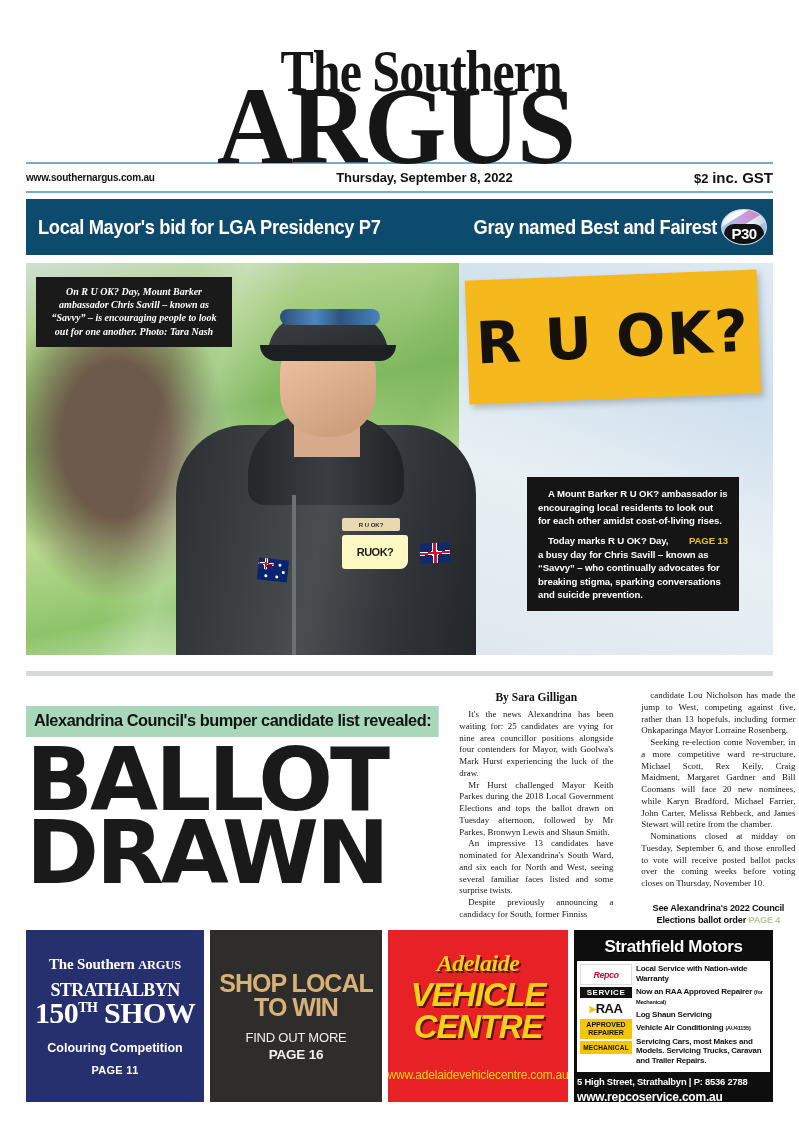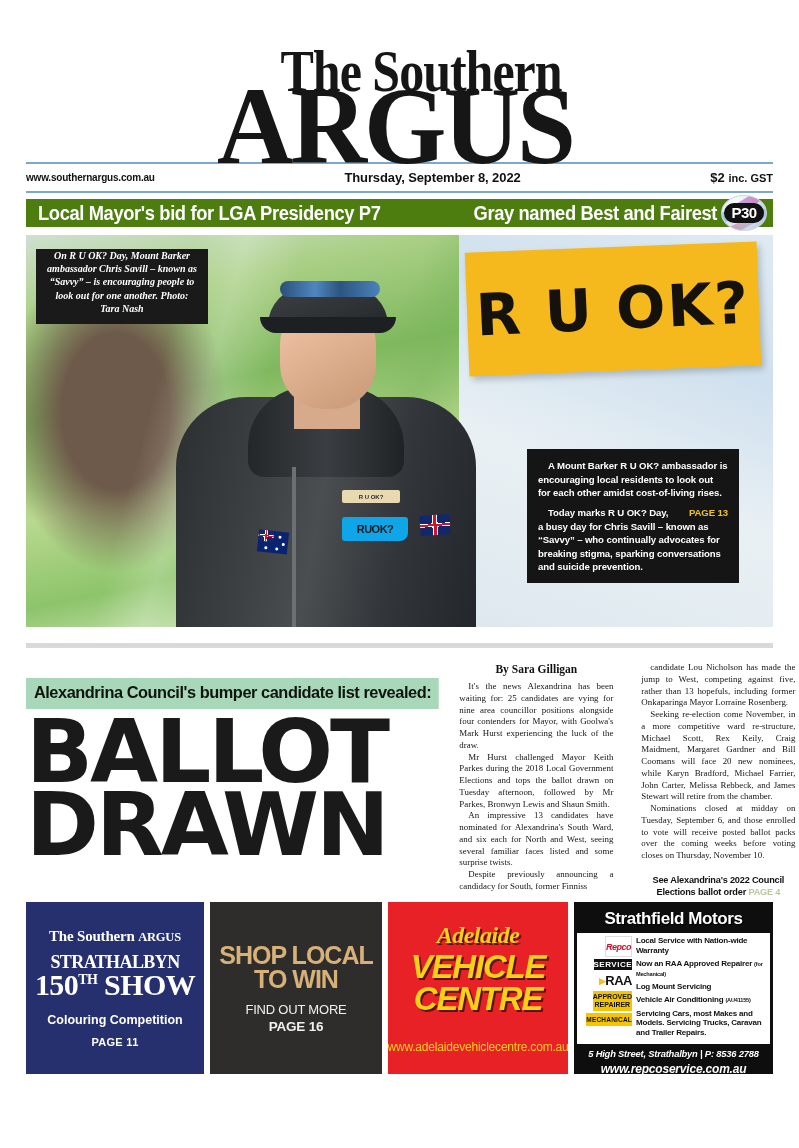--- a/index.html
+++ b/index.html
@@ -35,46 +35,46 @@
 
   .rule-blue { height: 2px; background: #7aa9cc; margin: 0 26px; }
   .infobar {
     height: 27px; margin: 0 26px;
     display: flex; align-items: center; justify-content: space-between;
     font-size: 10.5px; font-weight: bold; color: #111;
   }
   .infobar .url { font-size: 10px; letter-spacing: -0.2px; }
   .infobar .date { font-size: 13px; letter-spacing: -0.1px; }
   .infobar .price { font-size: 13px; }
-  .infobar .price .gst { font-size: 11px; }
+  .infobar .price .gst { font-size: 15px; }
 
   
   .promo {
-    margin: 6px 26px 0 26px; height: 28px;
-    background: #4d7c0f; position: relative;
+    margin: 6px 26px 0 26px; height: 56px;
+    background: #0c4a6e; position: relative;
     display: flex; align-items: center;
   }
   .promo-left {
     color: #fff; font-weight: bold; font-size: 19.5px;
     margin-left: 12px; letter-spacing: -0.4px;
     transform: scaleX(0.94); transform-origin: left center;
     white-space: nowrap;
   }
   .promo-right {
     color: #fff; font-weight: bold; font-size: 19.5px;
     letter-spacing: -0.4px; position: absolute; right: 56px;
     transform: scaleX(0.94); transform-origin: right center;
     white-space: nowrap;
   }
   .promo-badge {
     position: absolute; right: 6px; top: 50%; transform: translateY(-50%);
     width: 46px; height: 36px; border-radius: 50%;
     background: radial-gradient(circle at 35% 30%, #ffffff 0%, #e9eef6 40%, #c9d7ea 70%, #b8a8d8 100%);
     border: 1px solid #cfd8e6;
-    display: flex; align-items: center; justify-content: center;
+    display: flex; align-items: flex-end; justify-content: center;
     overflow: hidden;
   }
   .promo-badge .streak {
     position: absolute; width: 60px; height: 10px;
     background: linear-gradient(90deg, #7bc8e8, #b77fd4, #e05a7a);
     transform: rotate(-32deg); opacity: .75; top: 4px; left: -8px;
   }
   .promo-badge .streak2 {
     position: absolute; width: 60px; height: 8px;
     background: linear-gradient(90deg, #e05a7a, #7bc8e8);
@@ -142,22 +142,22 @@
   .fig-sunnies {
     position: absolute; bottom: 330px; left: 104px; width: 100px; height: 16px;
     background: linear-gradient(90deg, #2b4f7a, #4f86c0 35%, #2c5580 60%, #4a82bb);
     border-radius: 10px;
   }
   .fig-zip {
     position: absolute; bottom: 0; left: 116px; width: 4px; height: 160px;
     background: #6b7074;
   }
   .badge-ruok {
-    position: absolute; bottom: 86px; left: 166px; width: 66px; height: 24px;
-    background: #0ea5e9; border-radius: 3px 3px 8px 3px;
+    position: absolute; bottom: 86px; left: 166px; width: 66px; height: 34px;
+    background: #fef9c3; border-radius: 3px 3px 8px 3px;
     display: flex; align-items: center; justify-content: center;
     font-size: 11px; font-weight: bold; color: #1b1b1b; letter-spacing: -0.5px;
   }
   .badge-ruok-sm {
     position: absolute; bottom: 124px; left: 166px; width: 58px; height: 13px;
     background: #e8d9b0; border-radius: 2px;
     display: flex; align-items: center; justify-content: center;
     font-size: 6px; font-weight: bold; color: #2b2b2b;
   }
   .flag-uk {
@@ -183,23 +183,23 @@
   .flag-au .uj { position:absolute; left:0; top:0; width:15px; height:11px; background:#13286b; }
   .flag-au .uj::before{content:"";position:absolute;inset:0;
     background:linear-gradient(90deg,transparent 40%,#fff 40%,#fff 60%,transparent 60%),
                linear-gradient(0deg,transparent 40%,#fff 40%,#fff 60%,transparent 60%);}
   .flag-au .uj::after{content:"";position:absolute;inset:0;
     background:linear-gradient(90deg,transparent 45%,#cf142b 45%,#cf142b 55%,transparent 55%),
                linear-gradient(0deg,transparent 45%,#cf142b 45%,#cf142b 55%,transparent 55%);}
   .flag-au .star { position:absolute; width:3px; height:3px; background:#fff; border-radius:50%; }
 
   .hero-caption {
-    position: absolute; left: 10px; top: 14px; width: 172px;
+    position: absolute; left: 10px; top: 14px; width: 196px;
     background: #1a1a1a; color: #fff;
-    padding: 0 9px 9px 9px;
+    padding: 8px 9px 9px 9px;
     font-family: "Liberation Serif", serif;
     font-style: italic; font-weight: bold;
     font-size: 10px; line-height: 1.32; text-align: center;
   }
 
   .ruok-sign {
     position: absolute; right: 14px; top: 12px;
     width: 292px; height: 124px;
     background: #f5b91e;
     transform: rotate(-2.2deg);
@@ -333,21 +333,21 @@
     flex: 1; background: #0e0e0e; padding: 3px;
     display: flex; flex-direction: column;
   }
   .strath-topbar { height: 5px; background: linear-gradient(90deg,#b01b1b,#6d1010); margin-bottom: 2px; }
   .strath-title {
     color: #fff; font-weight: bold; font-size: 17px;
     text-align: center; padding: 2px 0 4px 0; letter-spacing: -0.4px;
     text-shadow: 1px 1px 1px #000;
   }
   .strath-body { background: #fff; flex: 1; display: flex; padding: 3px; gap: 4px; }
-  .strath-logos { width: 52px; display: flex; flex-direction: column; gap: 2px; align-items: flex-end; }
+  .strath-logos { width: 52px; display: flex; flex-direction: column; gap: 2px; }
   .lg-repco {
     background: #fff; border: 1px solid #ddd; height: 21px;
     display:flex; align-items:center; justify-content:center;
     font-weight:bold; font-size:9px; color:#c8102e; font-style: italic;
     letter-spacing:-0.5px;
   }
   .lg-service {
     background:#111; color:#fff; font-weight:bold; font-size:8px;
     text-align:center; padding:1px 0; letter-spacing:0.5px;
   }
@@ -363,21 +363,21 @@
   .lg-mech {
     background:#f4c600; color:#111; font-weight:bold; font-size:6.5px;
     text-align:center; padding:3px 0; letter-spacing:0.2px;
   }
   .strath-list { flex:1; }
   .strath-list li {
     list-style:none; font-size:8px; font-weight:bold; color:#111;
     line-height:1.22; margin-bottom:3.5px; letter-spacing:-0.2px;
   }
   .strath-list li .tiny { font-size:5.6px; }
-  .strath-foot { text-align:center; padding-top:4px;font-style:italic; }
+  .strath-foot { text-align:left; padding-top:4px; }
   .strath-foot .addr { color:#fff; font-weight:bold; font-size:9.4px; letter-spacing:-0.2px; }
   .strath-foot .web { color:#fff; font-weight:bold; font-size:12px; margin-top:3px; letter-spacing:-0.2px; }
   .strath-code { color:#6a6a6a; font-size:4.6px; text-align:right; padding-right:2px; }
 </style>
 </head>
 <body>
 
 <div class="page">
 
   <div class="masthead">
@@ -515,21 +515,21 @@
           <div class="lg-raa"><span class="tri">▸</span><span>RAA</span></div>
           <div class="lg-appr">
             <div>APPROVED</div>
             <div>REPAIRER</div>
           </div>
           <div class="lg-mech">MECHANICAL</div>
         </div>
         <ul class="strath-list">
           <li><span>Local Service with Nation-wide Warranty</span></li>
           <li><span>Now an RAA Approved Repairer</span> <span class="tiny">(for Mechanical)</span></li>
-          <li><span>Log Mount Servicing</span></li>
+          <li><span>Log Shaun Servicing</span></li>
           <li><span>Vehicle Air Conditioning</span> <span class="tiny">(AU41155)</span></li>
           <li><span>Servicing Cars, most Makes and Models. Servicing Trucks, Caravan and Trailer Repairs.</span></li>
         </ul>
       </div>
       <div class="strath-foot">
         <div class="addr">5 High Street, Strathalbyn | P: 8536 2788</div>
         <div class="web">www.repcoservice.com.au</div>
       </div>
       <div class="strath-code">SR28787-V3</div>
     </div>

